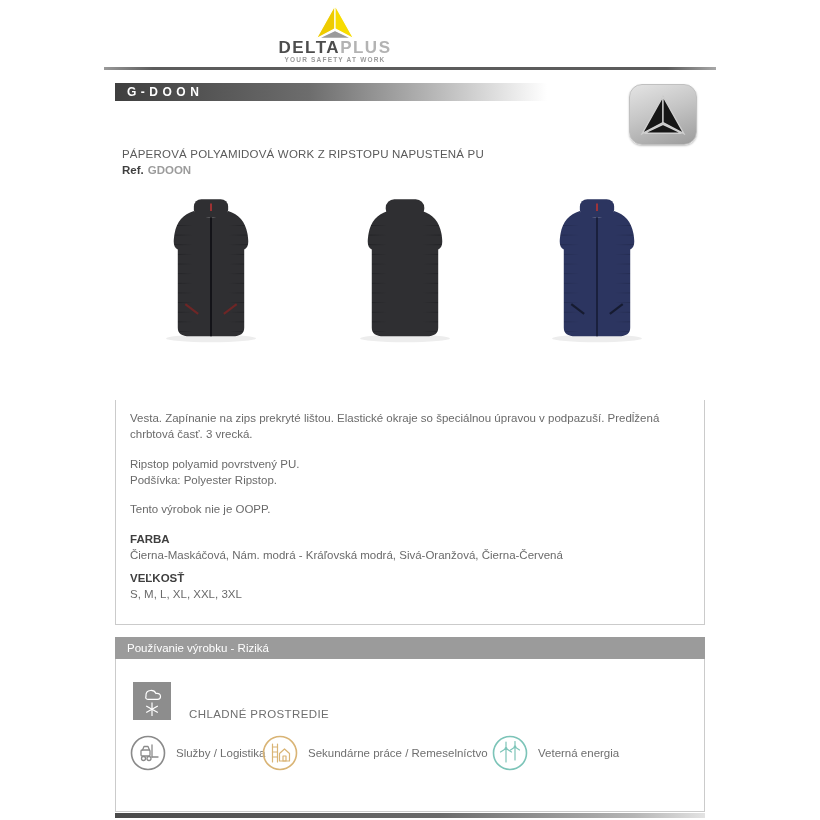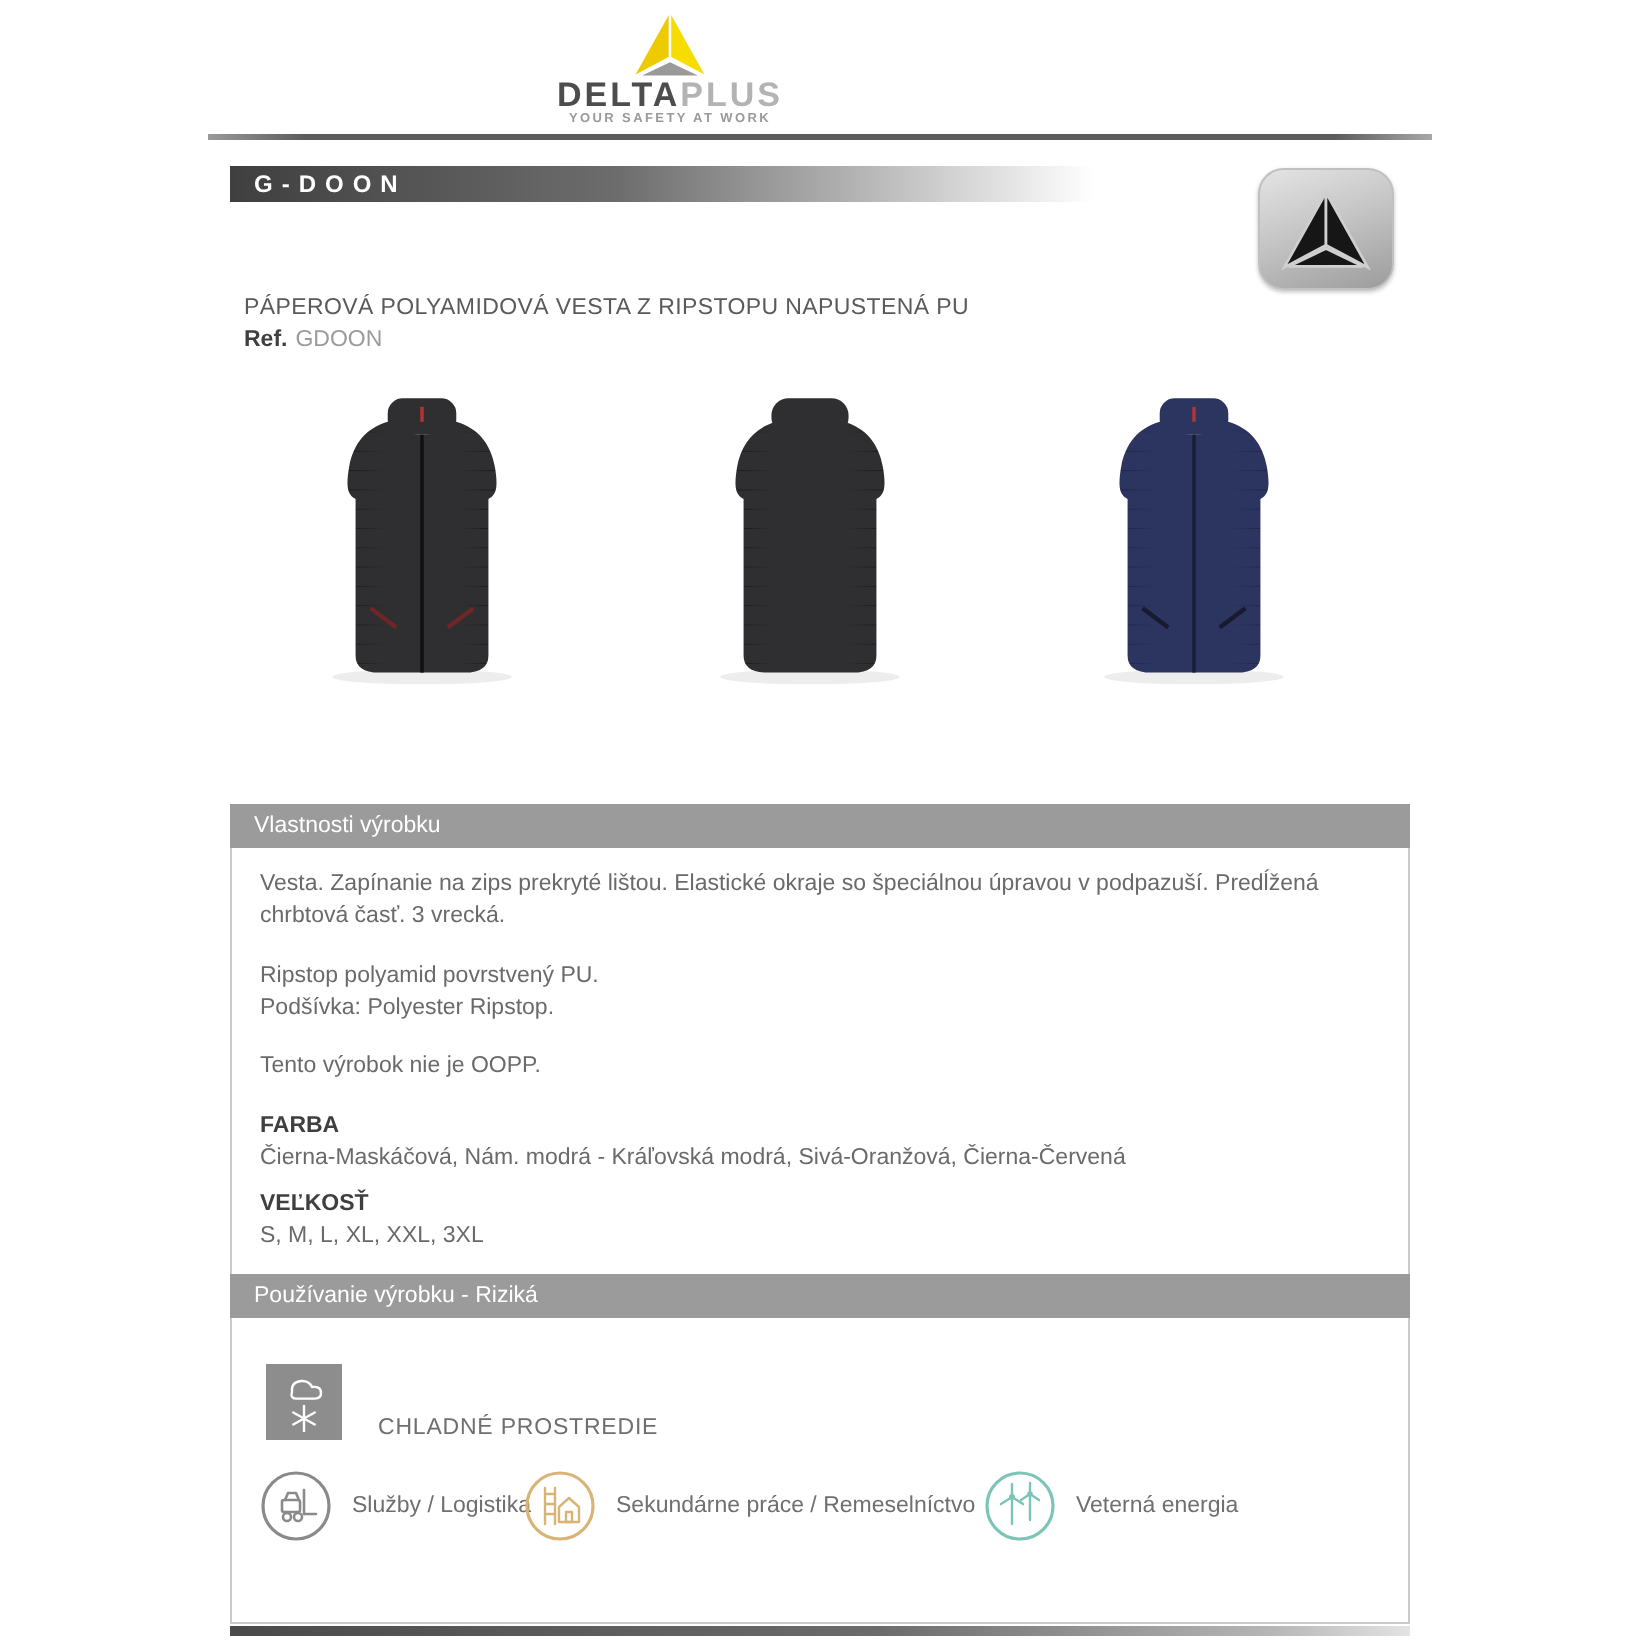--- a/index.html
+++ b/index.html
@@ -23,35 +23,35 @@
     padding-left:12px;box-sizing:border-box;}
   .applogo{position:absolute;top:84px;left:629px;width:66px;height:59px;border-radius:13px;
     background:linear-gradient(160deg,#e4e4e4 0%,#c6c6c6 45%,#9c9c9c 100%);
     border:1px solid #c0c0c0;display:flex;align-items:center;justify-content:center;
     box-shadow:0 1px 2px rgba(0,0,0,0.25);}
   .applogo svg{width:46px;height:40px;}
   
   .ptitle{position:absolute;top:148px;left:122px;font-size:11.5px;color:#5a5a5a;letter-spacing:.2px;}
   .refline{position:absolute;top:164px;left:122px;font-size:11.5px;}
   .refline .rl{font-weight:bold;color:#3f3f3f;}
-  .refline .rv{color:#9b9b9b;margin-left:4px;}
+  .refline .rv{color:#9b9b9b;margin-left:4px;font-weight:bold;}
   
   .vest{position:absolute;width:118px;height:150px;}
   .vest svg{width:100%;height:100%;}
   .vest1{left:152px;top:197px;}
   .vest2{left:346px;top:197px;}
   .vest3{left:538px;top:197px;}
   
   .secbar{position:absolute;left:115px;width:590px;height:38px;background:#9b9b9b;
     color:#ffffff;font-size:11.5px;line-height:22px;padding-left:12px;box-sizing:border-box;}
   .bar1{top:402px;}
   .bar2{top:637px;}
   .secbox{position:absolute;left:115px;width:590px;border:1px solid #cbcbcb;border-top:none;
     box-sizing:border-box;background:#fff;}
-  .box1{top:424px;height:225px;padding:11px 14px;font-size:11.5px;color:#6a6a6a;line-height:1.38;}
+  .box1{top:400px;height:225px;padding:11px 14px;font-size:11.5px;color:#6a6a6a;line-height:1.38;}
   .box2{top:659px;height:153px;}
   .box1 p{margin:0 0 14px 0;}
   .box1 .tight{margin:0;}
   .box1 .gap{margin:0 0 14px 0;}
   .box1 h4{margin:0;font-size:11.5px;color:#3f3f3f;font-weight:bold;}
   .box1 .val{margin:0 0 7px 0;}
   
   .envrow{position:absolute;left:133px;top:682px;display:flex;align-items:flex-end;gap:18px;}
   .envicon{width:38px;height:38px;display:block;}
   .envlabel{font-size:11.5px;color:#6f6f6f;letter-spacing:.4px;}
@@ -85,21 +85,21 @@
   <div class="gdoon-bar">G-DOON</div>
 
   <div class="applogo">
     <svg viewBox="0 0 100 90">
       <polygon points="50,3 3,87 50,62" fill="#161616" stroke="#cfcfcf" stroke-width="3"></polygon>
       <polygon points="50,3 97,87 50,62" fill="#161616" stroke="#cfcfcf" stroke-width="3"></polygon>
       <polygon points="8,86 92,86 50,66" fill="#161616" stroke="#cfcfcf" stroke-width="3"></polygon>
     </svg>
   </div>
 
-  <div class="ptitle">PÁPEROVÁ POLYAMIDOVÁ VESTA Z RIPSTOPU NAPUSTENÁ PU</div>
+  <div class="ptitle">PÁPEROVÁ POLYAMIDOVÁ WORK Z RIPSTOPU NAPUSTENÁ PU</div>
   <div class="refline">
     <span class="rl">Ref.</span><span class="rv">GDOON</span>
   </div>
 
   <div class="vest vest1">
     <svg viewBox="0 0 110 140">
       <defs>
         <pattern id="q0" width="110" height="9" patternUnits="userSpaceOnUse">
           <rect width="110" height="9" fill="#2f2f32"></rect>
           <path d="M0,8.2 Q55,11.6 110,8.2" stroke="#191a1d" stroke-width="1.5" fill="none"></path>

